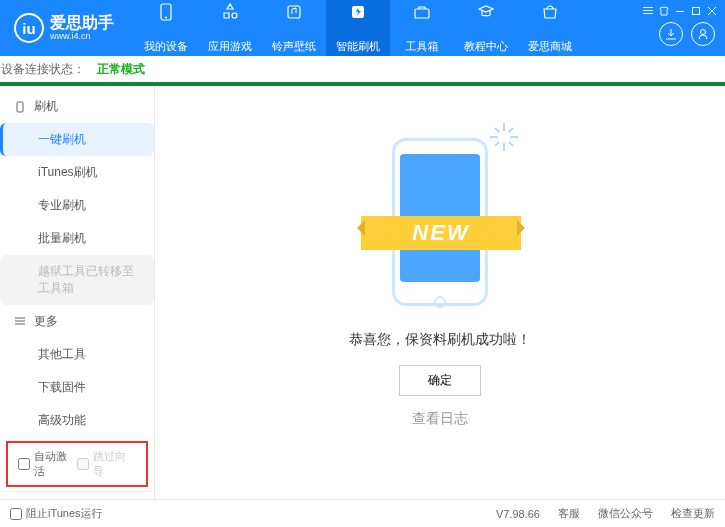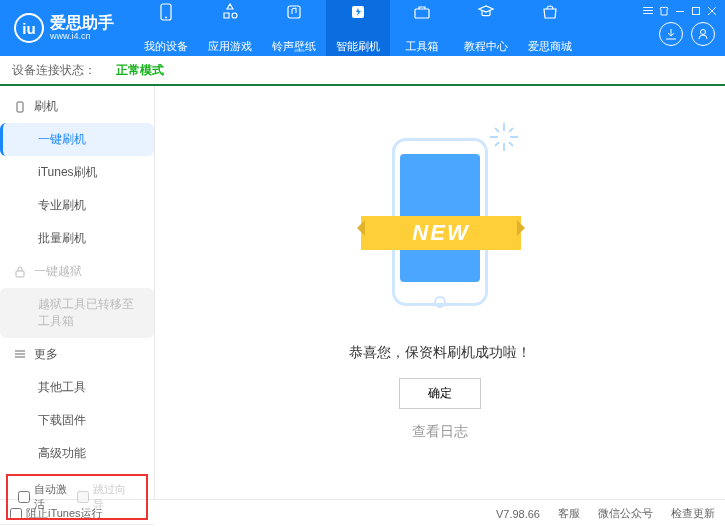--- a/index.html
+++ b/index.html
@@ -17,21 +17,21 @@
 .nav-item.active { background:#0a6de0; }
 .nav-icon { width:18px; height:18px; display:flex; align-items:center; justify-content:center; }
 .window-controls { position:absolute; top:0; right:0; display:flex; gap:2px; padding:4px 6px; }
 .wctrl { width:14px; height:14px; display:flex; align-items:center; justify-content:center; cursor:pointer; opacity:.9; }
 .wctrl .square { width:8px; height:8px; border:1px solid #fff; }
 .wctrl .line { width:8px; height:1px; background:#fff; }
 .user-circles { position:absolute; right:10px; top:22px; display:flex; gap:8px; }
 .circle-btn { width:24px; height:24px; border:1.5px solid #fff; border-radius:50%; display:flex; align-items:center; justify-content:center; cursor:pointer; }
 
 
-.status-bar { height:30px; border-bottom:2px solid #15803d; display:flex; align-items:center; padding:0 12px; font-size:12px; color:#666; gap:20px; }
+.status-bar { height:30px; border-bottom:4px solid #15803d; display:flex; align-items:center; padding:0 1px; font-size:12px; color:#666; gap:12px; }
 .status-value { color:#16b21b; font-weight:bold; }
 
 
 .body { display:flex; height:calc(527px - 56px - 30px - 28px); }
 
 
 .sidebar { width:155px; border-right:1px solid #e8e8e8; display:flex; flex-direction:column; padding-top:4px; color:#555; position:relative; }
 .side-group { padding:8px 14px; display:flex; align-items:center; gap:8px; font-size:12px; }
 .side-group.locked { color:#bbb; }
 .side-sub { padding:8px 14px 8px 38px; font-size:12px; cursor:pointer;border-radius:6px; }
@@ -47,21 +47,21 @@
 .main { flex:1; display:flex; flex-direction:column; align-items:center; justify-content:flex-start; padding-top:40px; }
 .phone-illus { width:150px; height:190px; position:relative; }
 .phone-shell { position:absolute; width:96px; height:168px; border:3px solid #cfe6ff; border-radius:14px; left:27px; top:12px; background:#fff; }
 .phone-screen { position:absolute; width:80px; height:128px; background:#4aa6ff; border-radius:4px; left:35px; top:28px; }
 .phone-home { position:absolute; width:12px; height:12px; border:2px solid #cfe6ff; border-radius:50%; left:69px; bottom:8px; }
 .ribbon { position:absolute; background:#ffcf3a; color:#fff; font-weight:700; font-size:22px; font-style:italic; letter-spacing:2px; padding:4px 14px; top:90px; left:-4px; width:160px; text-align:center; }
 .ribbon:before,.ribbon:after { content:""; position:absolute; border:8px solid transparent; }
 .ribbon:before { left:-12px; top:4px; border-right-color:#e0b32a; }
 .ribbon:after { right:-12px; top:4px; border-left-color:#e0b32a; }
 .shine { position:absolute; width:34px; height:34px; top:-6px; right:-6px; }
-.msg { margin-top:28px; font-size:14px; color:#333; }
+.msg { margin-top:15px; font-size:14px; color:#333; }
 .ok-btn { margin-top:16px; border:1px solid #ccc; background:#fff; padding:6px 28px; font-size:12px; cursor:pointer; }
 .log-link { margin-top:14px; font-size:14px; color:#999; cursor:pointer; }
 
 
 .footer { height:28px; border-top:1px solid #e8e8e8; display:flex; align-items:center; padding:0 10px; font-size:11px; color:#666; gap:18px; }
 .footer .right { margin-left:auto; display:flex; gap:18px; align-items:center; }
 input[type=checkbox]{ width:12px; height:12px; }
 </style>
 </head>
 <body>
@@ -189,27 +189,20 @@
       <span class="group-icon"><svg width="12" height="12">
             <rect x="3" y="1" width="6" height="10" rx="1" fill="none" stroke="#666"></rect>
           </svg></span>
       <span>刷机</span>
     </div>
     <div class="side-sub active">一键刷机</div>
     <div class="side-sub">iTunes刷机</div>
     <div class="side-sub">专业刷机</div>
     <div class="side-sub">批量刷机</div>
 
-    <div class="side-group locked">
-      <span class="group-icon"><svg width="12" height="12">
-            <rect x="2" y="5" width="8" height="6" rx="1" fill="none" stroke="#bbb"></rect>
-            <path d="M4 5 V3 a2 2 0 0 1 4 0 v2" fill="none" stroke="#bbb"></path>
-          </svg></span>
-      <span>一键越狱</span>
-    </div>
     <div class="side-sub disabled">越狱工具已转移至工具箱</div>
 
     <div class="side-group">
       <span class="group-icon"><svg width="12" height="12">
             <path d="M1 3h10M1 6h10M1 9h10" stroke="#666"></path>
           </svg></span>
       <span>更多</span>
     </div>
     <div class="side-sub">其他工具</div>
     <div class="side-sub">下载固件</div>

